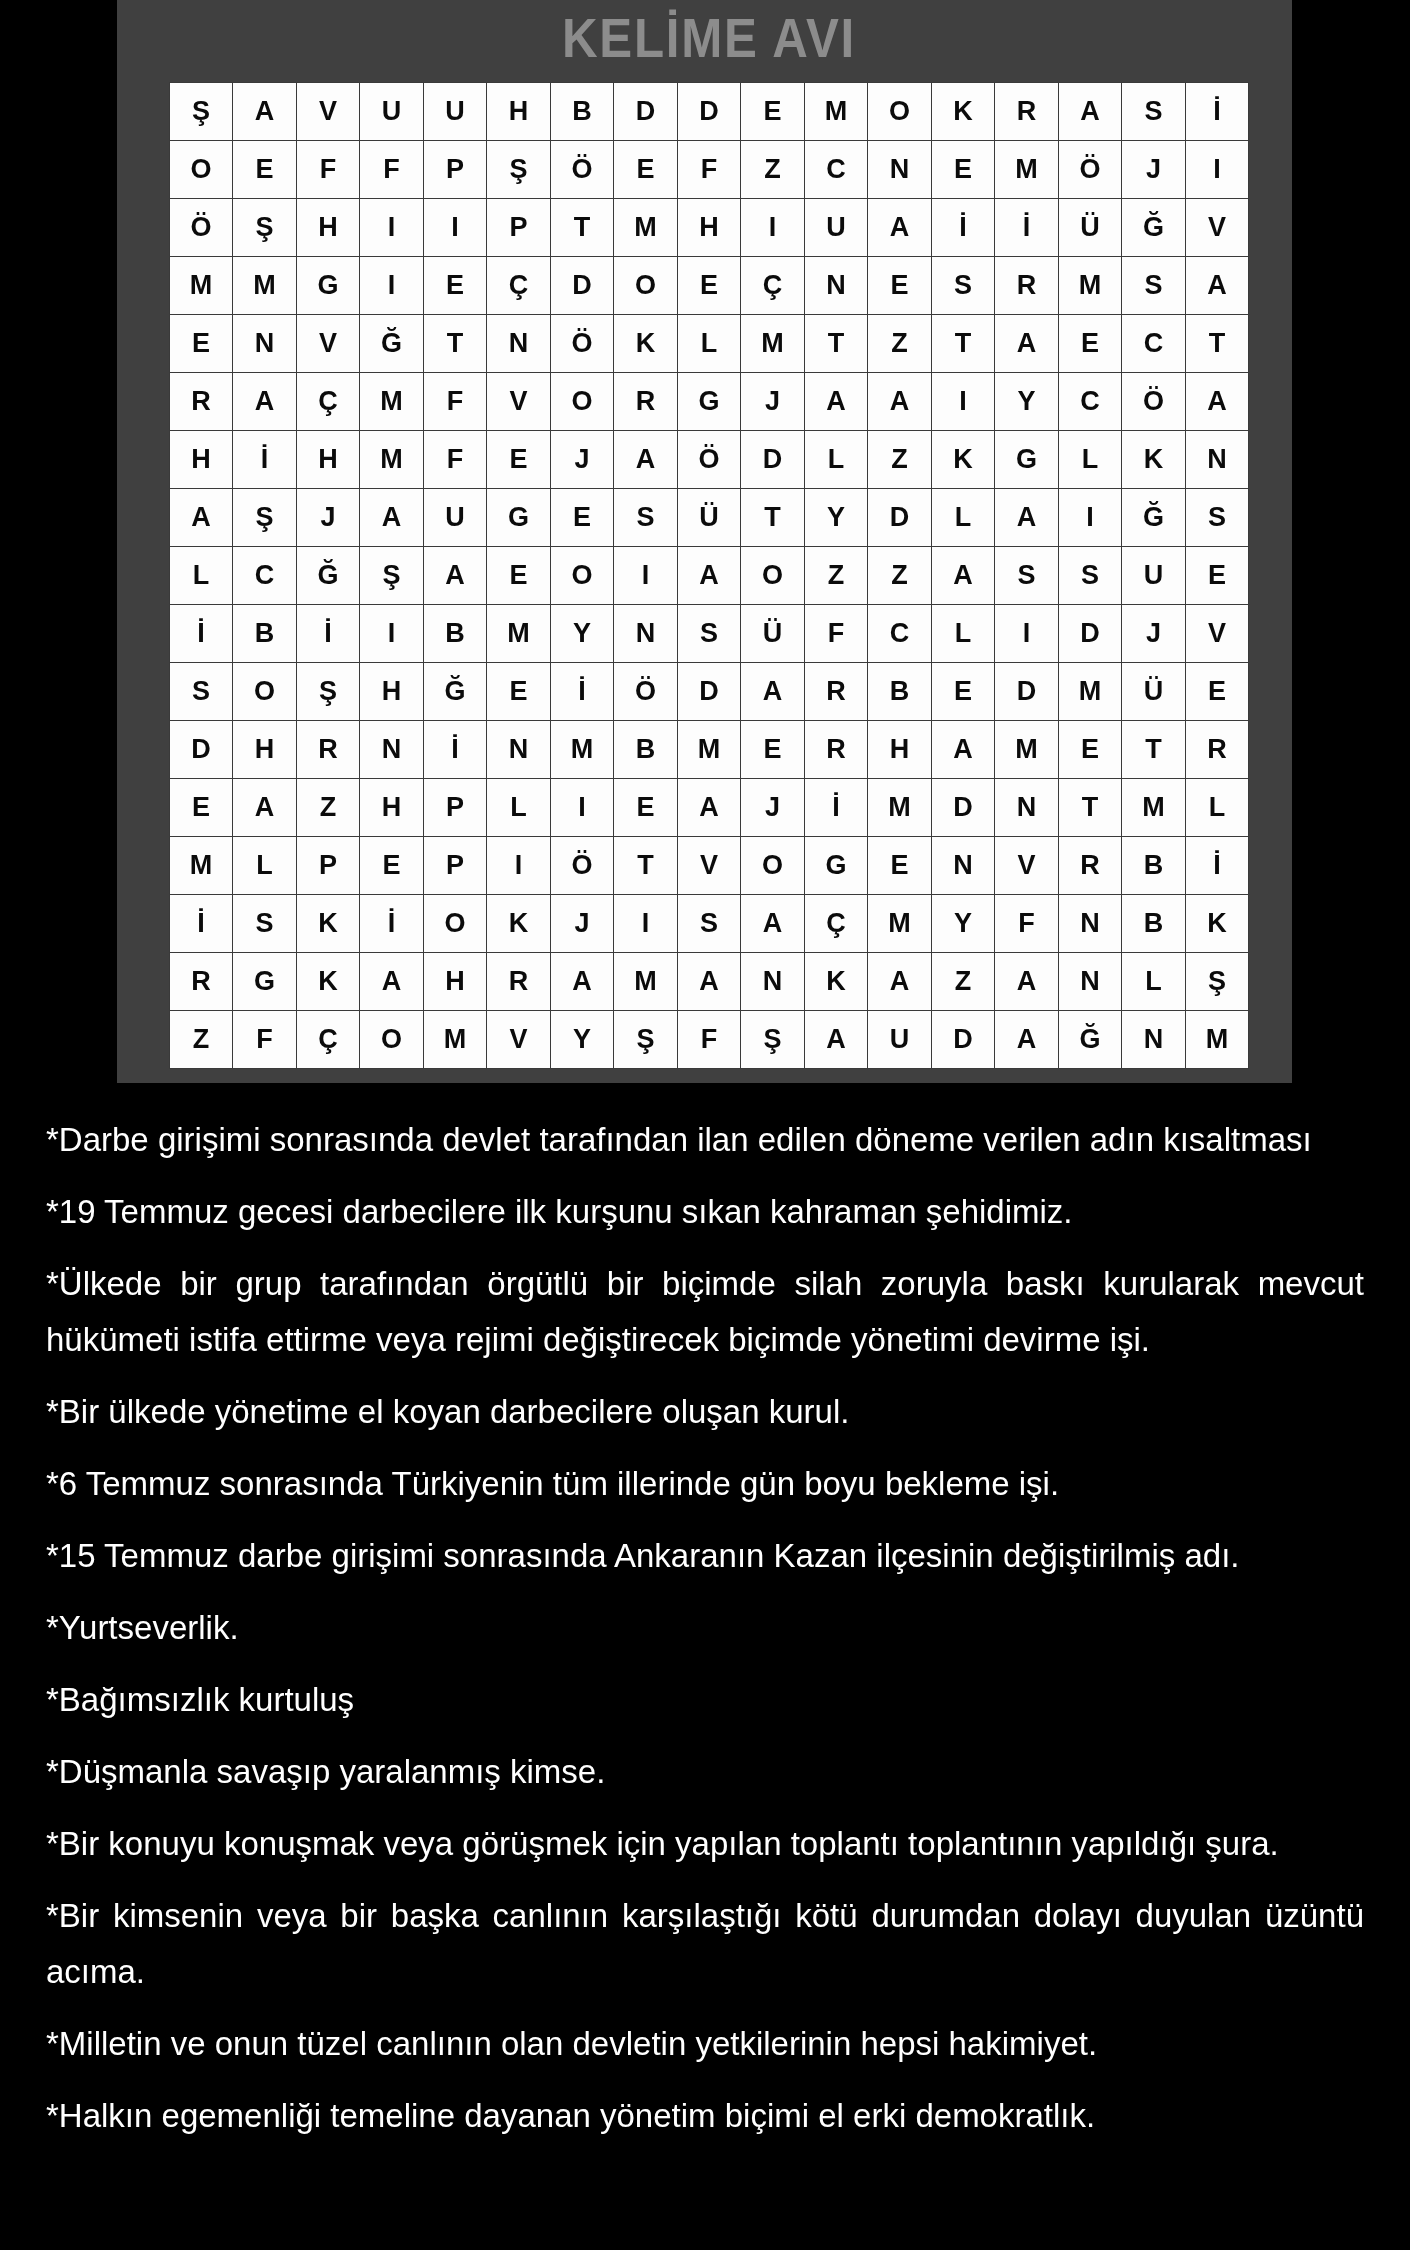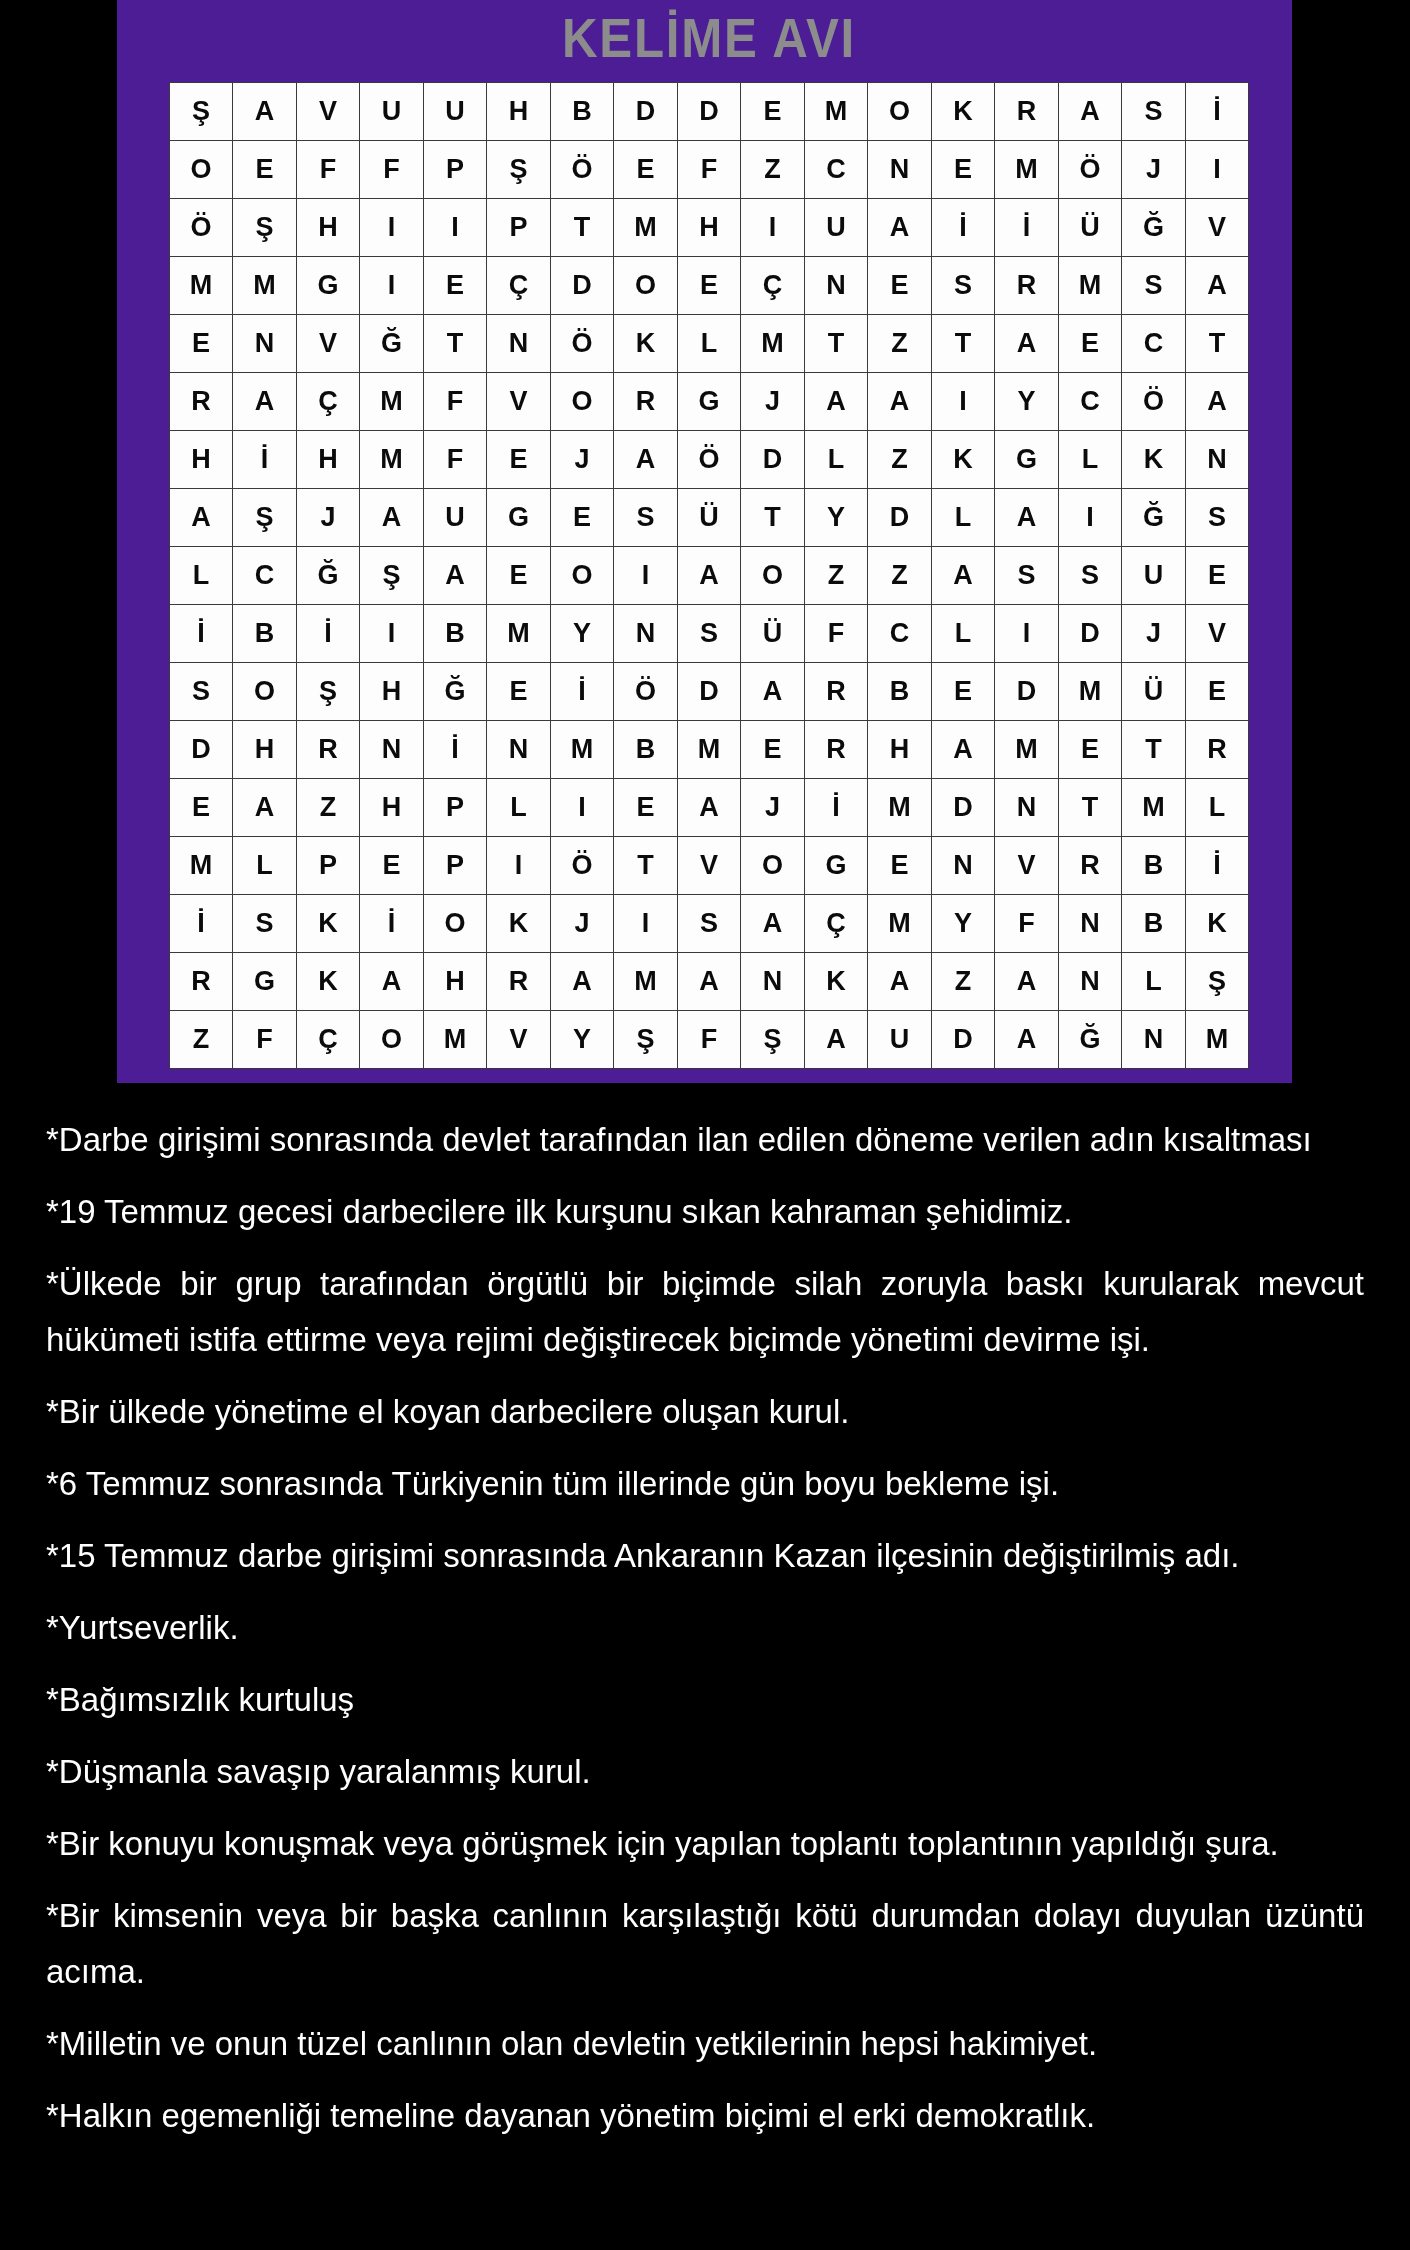--- a/index.html
+++ b/index.html
@@ -16,21 +16,21 @@
     background:#000000;
     overflow:hidden;
   }
 
   
   .puzzle-card{
     position:absolute;
     left:117px;
     top:0;
     width:1175px;
-    background:#4c1d95;
+    background:#404040;
     padding:0 0 14px 9px;
     box-sizing:border-box;
   }
   .puzzle-title{
     text-align:center;
     color:#8c8c8c;
     font-family:"Liberation Sans", sans-serif;
     font-weight:bold;
     font-size:56px;
     letter-spacing:2px;
@@ -424,20 +424,20 @@
 
   <div class="clues">
       <p class="clue">*Darbe girişimi sonrasında devlet tarafından ilan edilen döneme verilen adın kısaltması</p>
       <p class="clue">*19 Temmuz gecesi darbecilere ilk kurşunu sıkan kahraman şehidimiz.</p>
       <p class="clue">*Ülkede bir grup tarafından örgütlü bir biçimde silah zoruyla baskı kurularak mevcut hükümeti istifa ettirme veya rejimi değiştirecek biçimde yönetimi devirme işi.</p>
       <p class="clue">*Bir ülkede yönetime el koyan darbecilere oluşan kurul.</p>
       <p class="clue">*6 Temmuz sonrasında Türkiyenin tüm illerinde gün boyu bekleme işi.</p>
       <p class="clue">*15 Temmuz darbe girişimi sonrasında Ankaranın Kazan ilçesinin değiştirilmiş adı.</p>
       <p class="clue">*Yurtseverlik.</p>
       <p class="clue">*Bağımsızlık kurtuluş</p>
-      <p class="clue">*Düşmanla savaşıp yaralanmış kurul.</p>
+      <p class="clue">*Düşmanla savaşıp yaralanmış kimse.</p>
       <p class="clue">*Bir konuyu konuşmak veya görüşmek için yapılan toplantı toplantının yapıldığı şura.</p>
       <p class="clue">*Bir kimsenin veya bir başka canlının karşılaştığı kötü durumdan dolayı duyulan üzüntü acıma.</p>
       <p class="clue">*Milletin ve onun tüzel canlının olan devletin yetkilerinin hepsi hakimiyet.</p>
       <p class="clue">*Halkın egemenliği temeline dayanan yönetim biçimi  el erki demokratlık.</p>
     </div>
 
 </div>
 
 </body></html>

